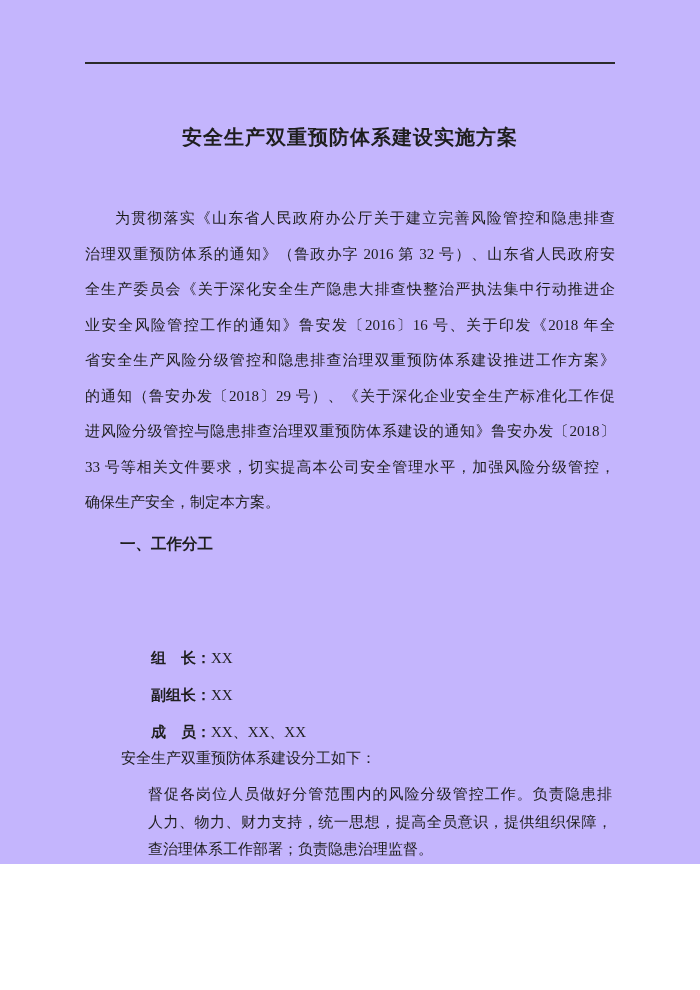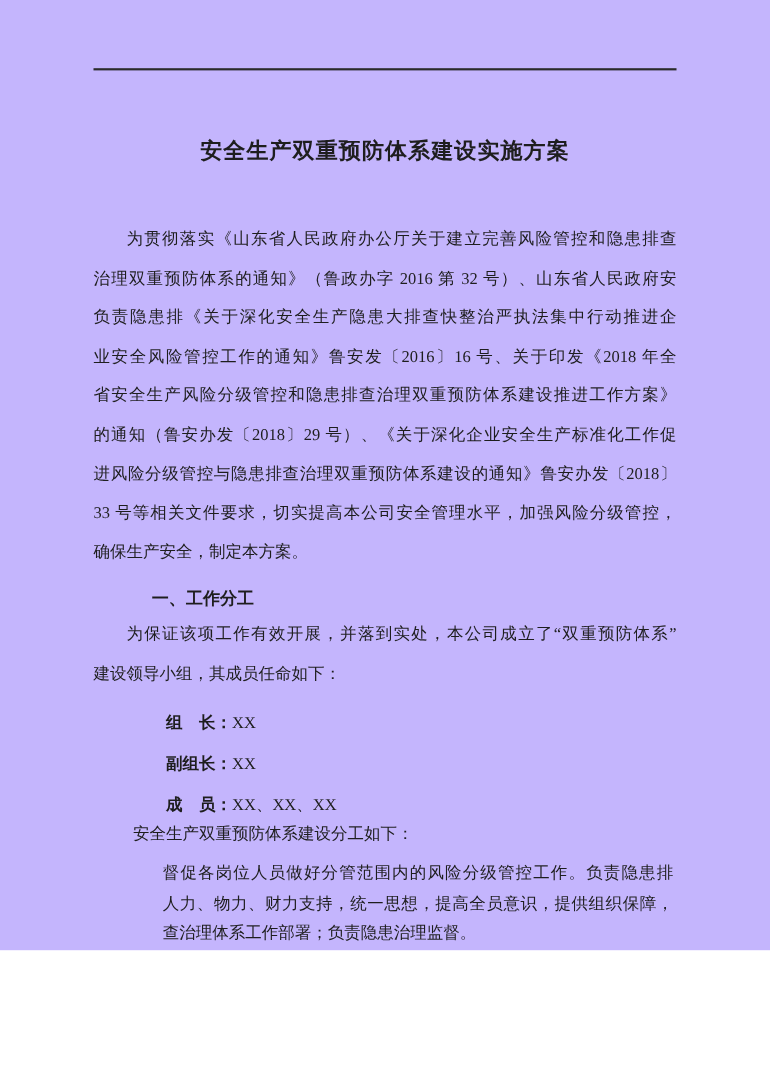--- a/index.html
+++ b/index.html
@@ -37,21 +37,21 @@
     text-justify: inter-character;
   }
   .indent { text-indent: 2em; }
   .intro {
     position: absolute;
     left: 85px; top: 201px;
     width: 530px;
   }
   .section-heading {
     position: absolute;
-    left: 138px; top: 534px;
+    left: 120px; top: 534px;
     font-size: 15.5px;
     font-weight: bold;
   }
   .lead {
     position: absolute;
     left: 85px; top: 560px;
     width: 530px;
   }
   .roles {
     position: absolute;
@@ -89,35 +89,31 @@
 
 <div class="page">
 
   <div class="header-rule"></div>
 
   <div class="doc-title">安全生产双重预防体系建设实施方案</div>
 
   <div class="intro body-text">
     <div class="line just indent">为贯彻落实《山东省人民政府办公厅关于建立完善风险管控和隐患排查</div>
     <div class="line just">治理双重预防体系的通知》（鲁政办字 2016 第 32 号）、山东省人民政府安</div>
-    <div class="line just">负责隐患排《关于深化安全生产隐患大排查快整治严执法集中行动推进企</div>
+    <div class="line just">全生产委员会《关于深化安全生产隐患大排查快整治严执法集中行动推进企</div>
     <div class="line just">业安全风险管控工作的通知》鲁安发〔2016〕16 号、关于印发《2018 年全</div>
     <div class="line just">省安全生产风险分级管控和隐患排查治理双重预防体系建设推进工作方案》</div>
     <div class="line just">的通知（鲁安办发〔2018〕29 号）、《关于深化企业安全生产标准化工作促</div>
     <div class="line just">进风险分级管控与隐患排查治理双重预防体系建设的通知》鲁安办发〔2018〕</div>
     <div class="line just">33 号等相关文件要求，切实提高本公司安全管理水平，加强风险分级管控，</div>
     <div class="line">确保生产安全，制定本方案。</div>
   </div>
 
   <div class="section-heading">一、工作分工</div>
 
-  <div class="lead body-text">
-    <div class="line just indent">为保证该项工作有效开展，并落到实处，本公司成立了“双重预防体系”</div>
-    <div class="line">建设领导小组，其成员任命如下：</div>
-  </div>
 
   <div class="roles body-text">
     <div class="role">
       <span class="role-label">组　长：</span><span>XX</span>
     </div>
     <div class="role">
       <span class="role-label">副组长：</span><span>XX</span>
     </div>
     <div class="role">
       <span class="role-label">成　员：</span><span>XX、XX、XX</span>

